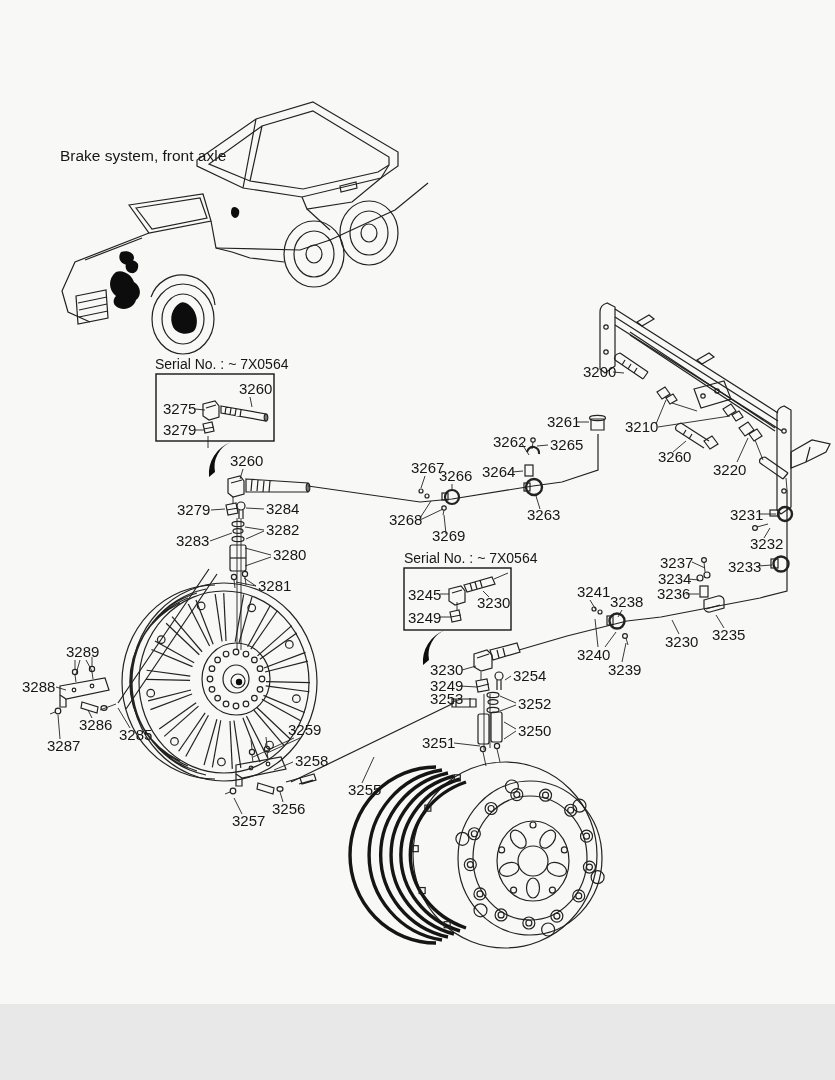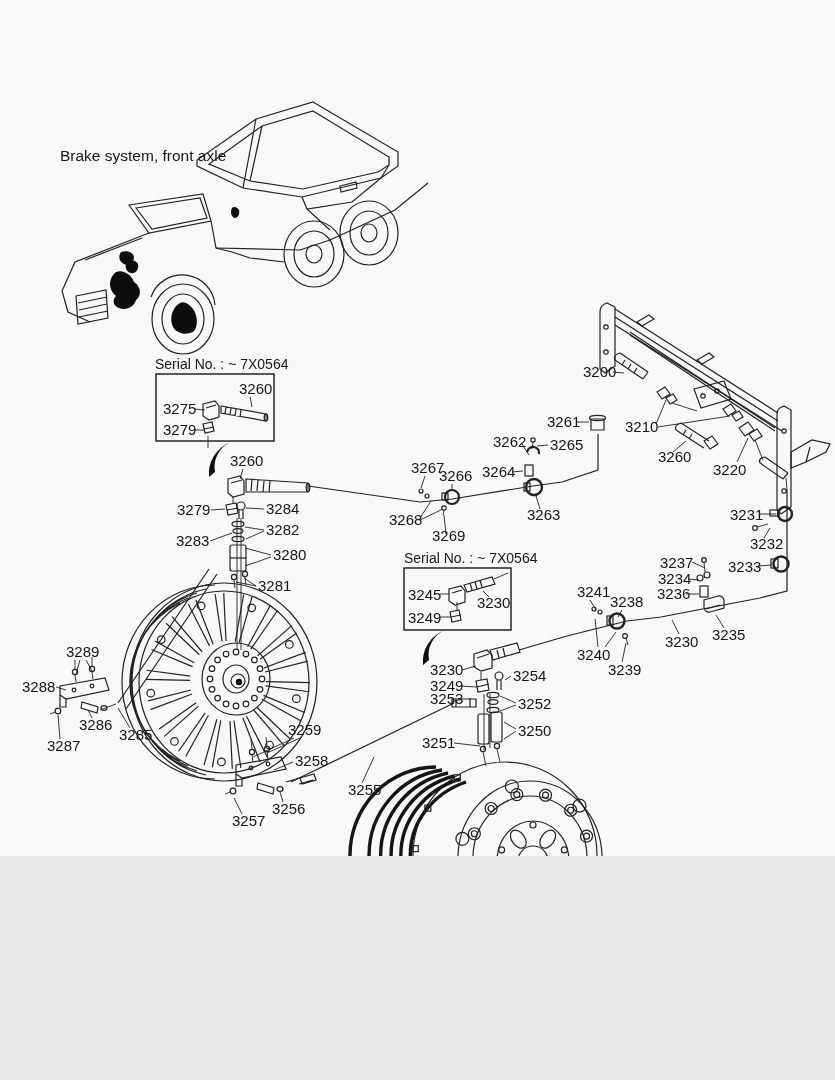--- a/index.html
+++ b/index.html
@@ -1,17 +1,17 @@
 <!DOCTYPE html>
 <html><head>
 <meta charset="utf-8">
 <style>
   html,body{margin:0;padding:0;}
   body{background:#e8e8e8;}
-  .page{width:835px;height:856px;position:relative;background:#f8f8f6;overflow:hidden;
+  .page{width:835px;height:1004px;position:relative;background:#f8f8f6;overflow:hidden;
         font-family:"Liberation Sans",sans-serif;text-align:right;}
   svg{position:absolute;left:0;top:0;}
   svg text{font-family:"Liberation Sans",sans-serif;fill:#161616;}
   .lbl{font-size:15px;}
   .title{font-size:15.5px;}
   .serial{font-size:14px;}
   .ln{stroke:#222;stroke-width:1.2;fill:none;}
   .thin{stroke:#222;stroke-width:0.9;fill:none;}
   .pipe{stroke:#222;stroke-width:1.2;fill:none;}
   .blk{fill:#0d0d0d;stroke:none;}

